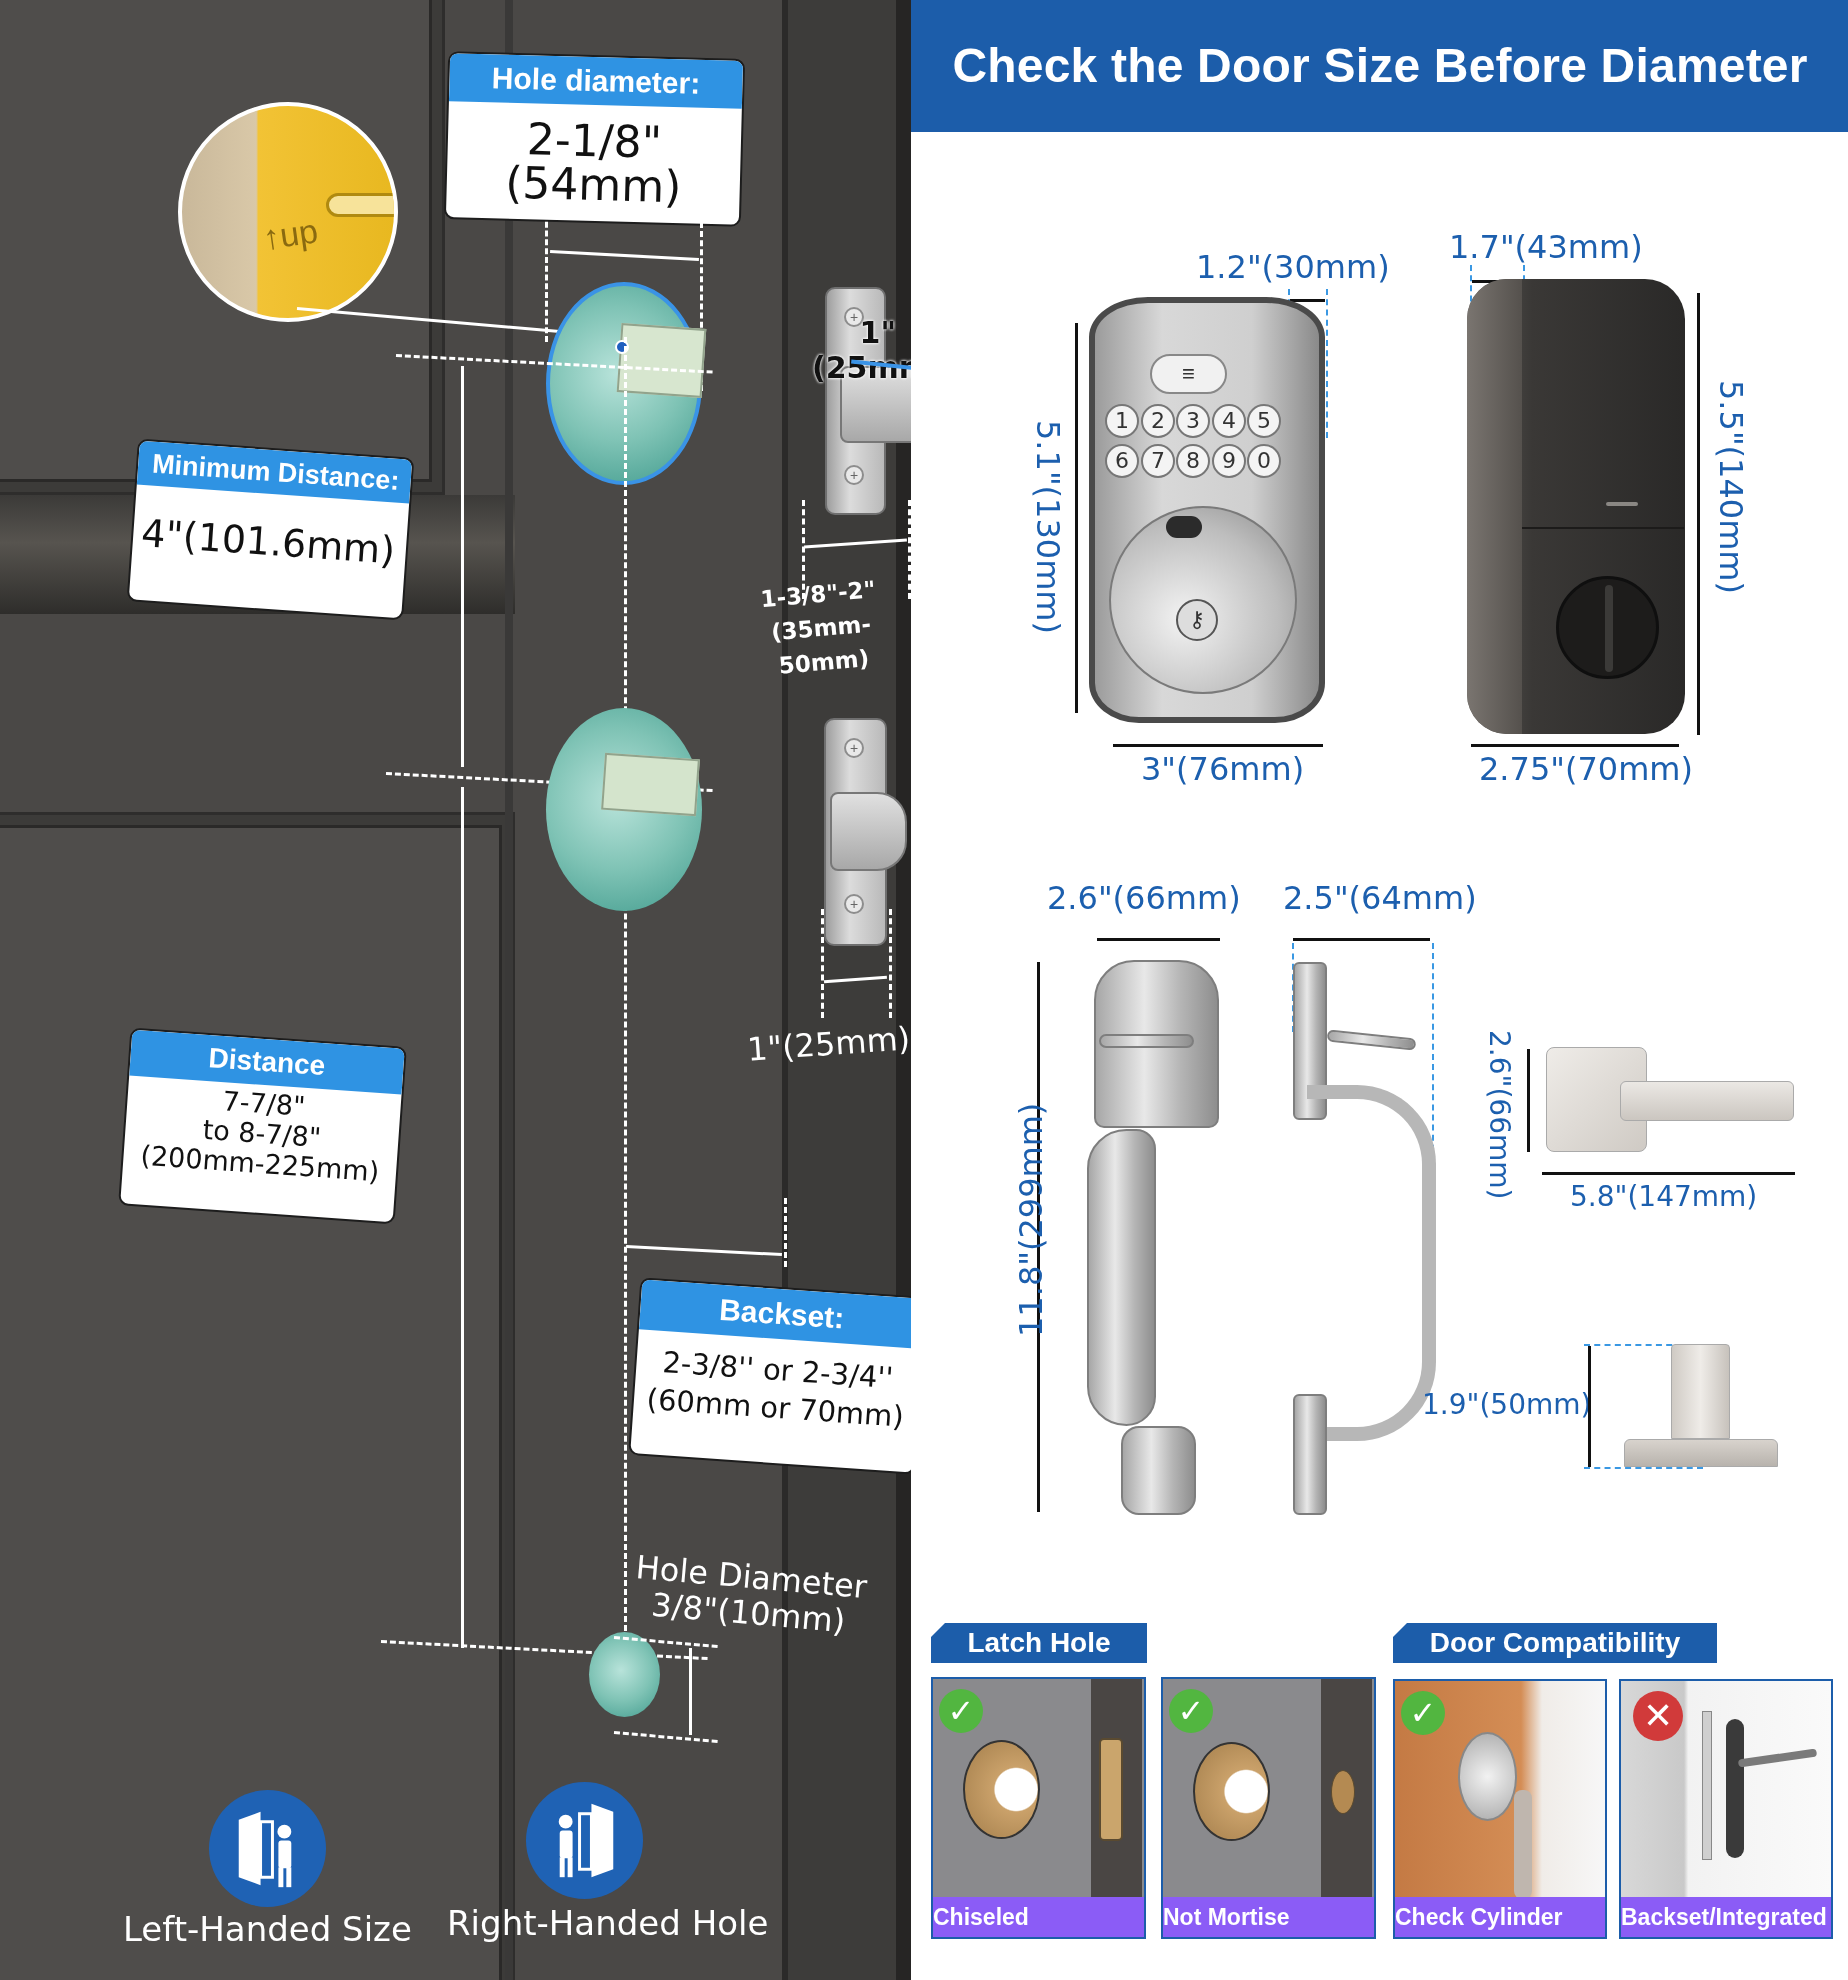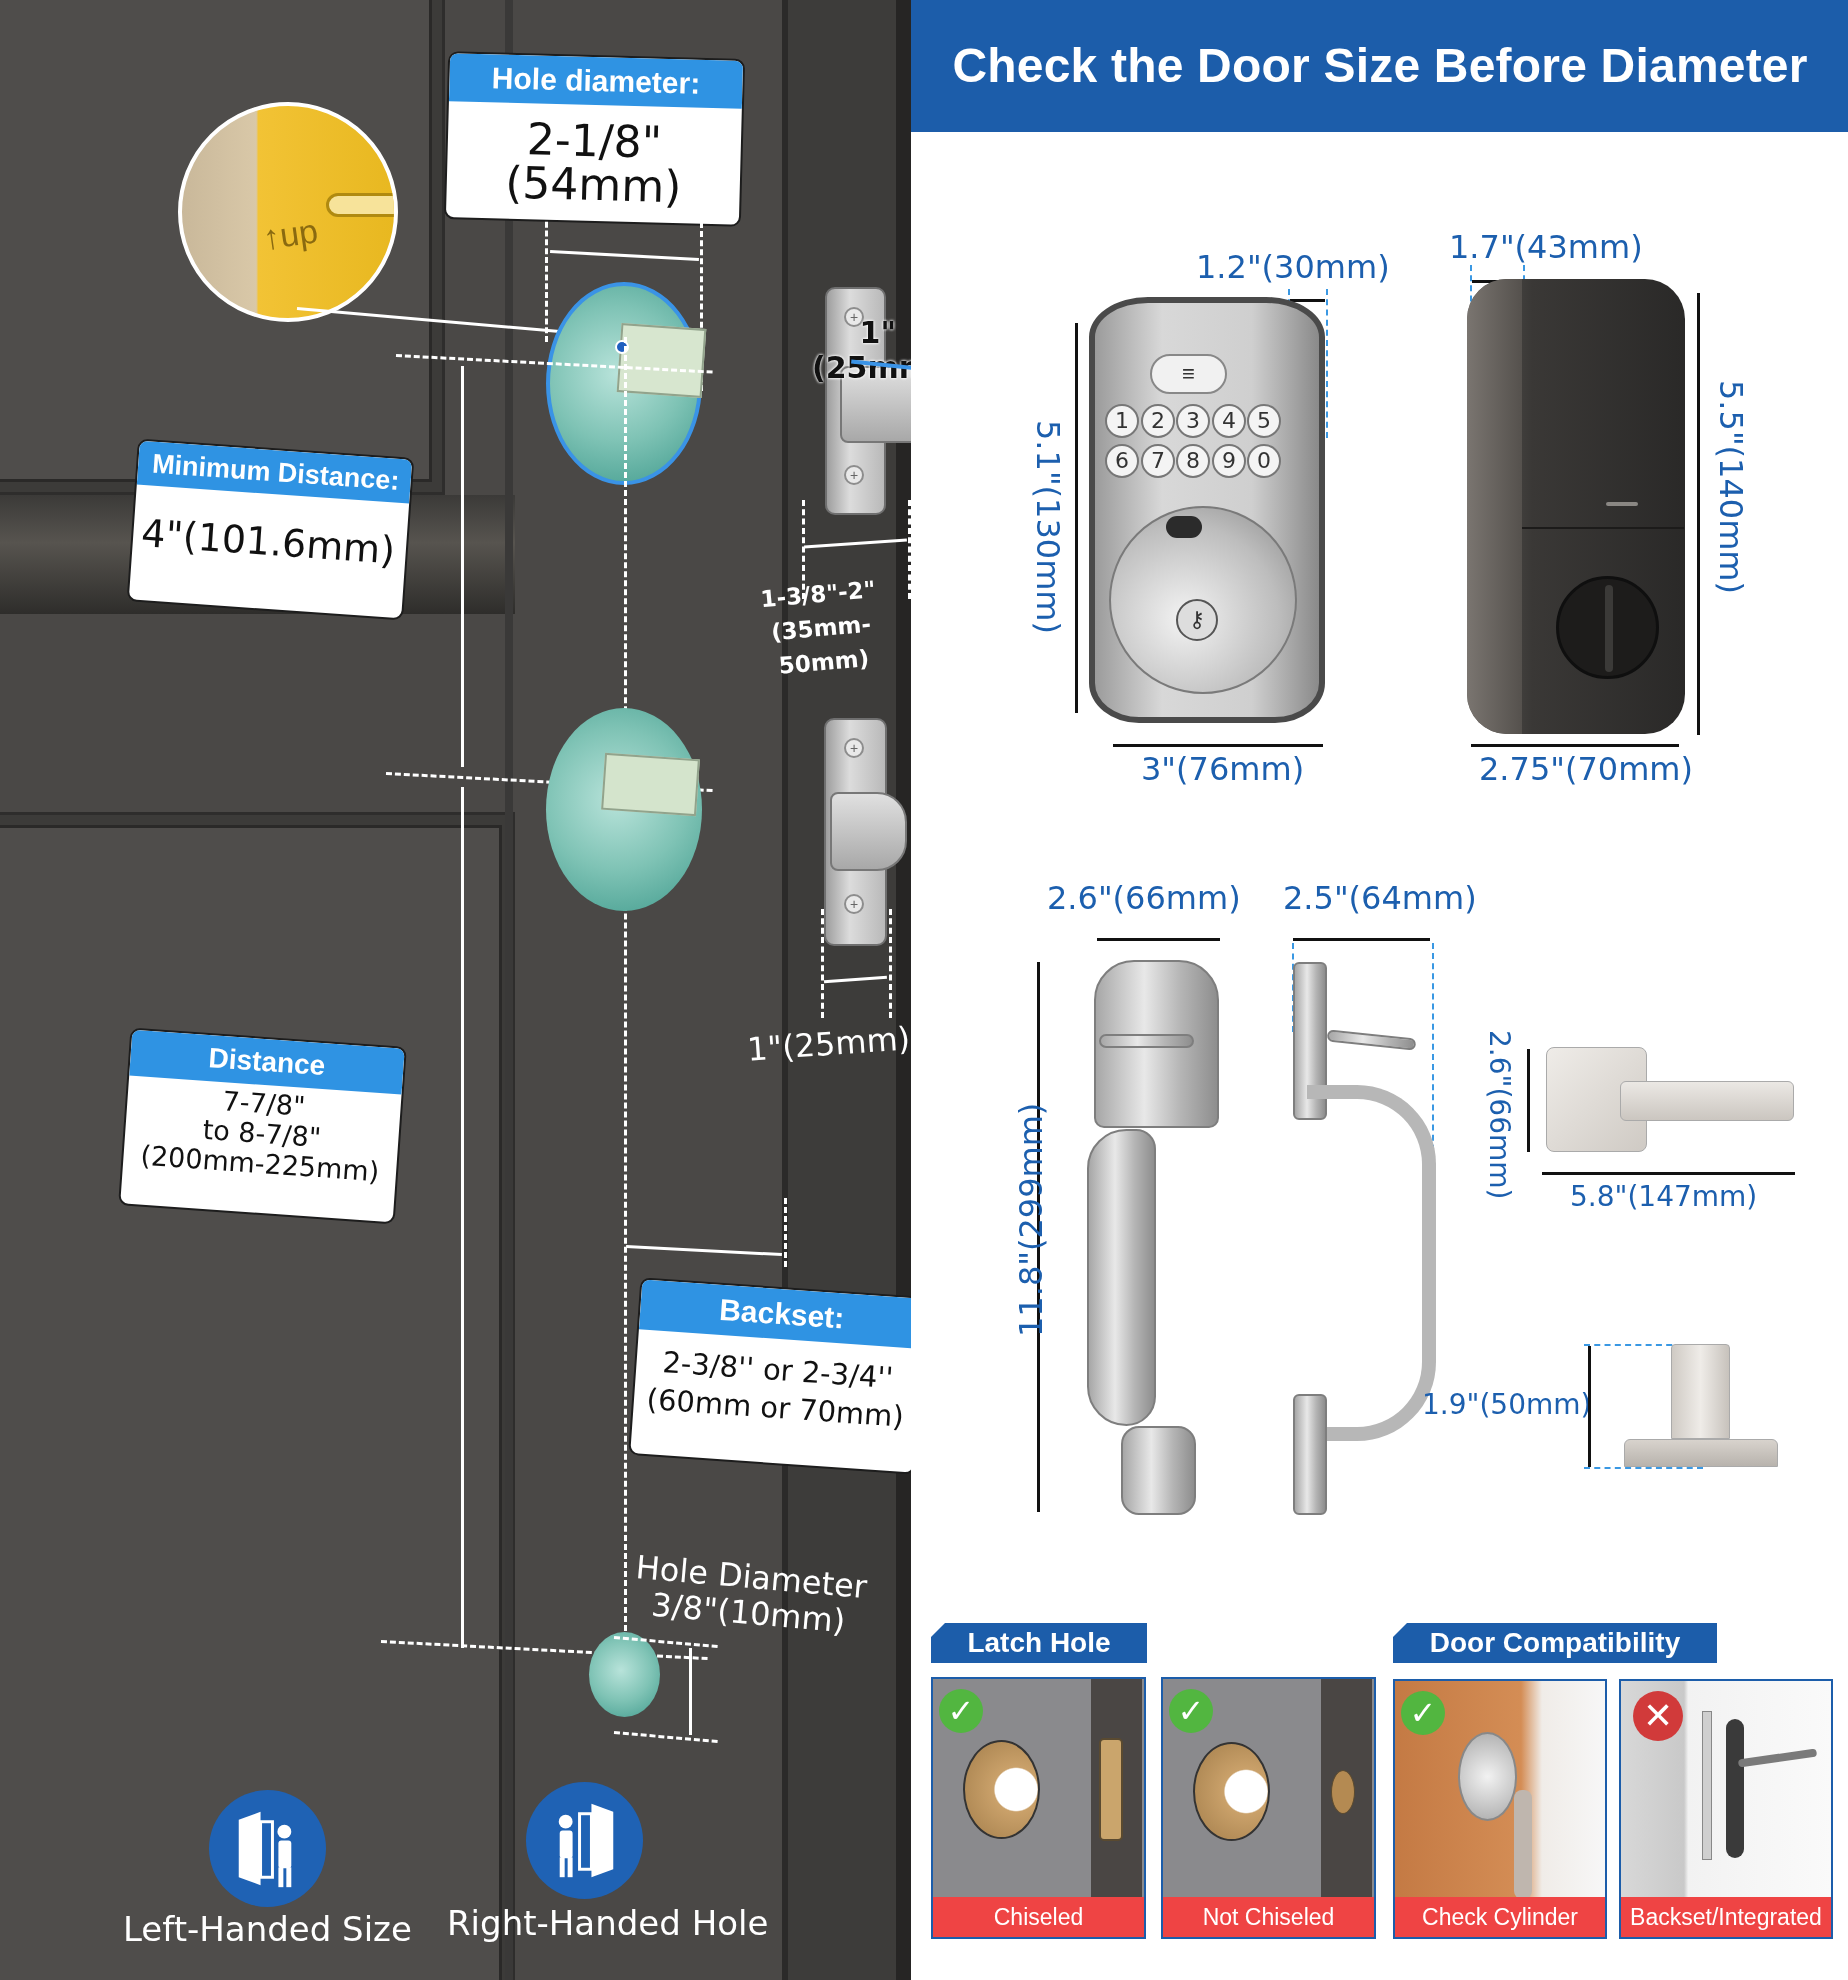--- a/index.html
+++ b/index.html
@@ -65,21 +65,21 @@
 
   
   .lever-rose { position:absolute; left:1546px; top:1047px; width:101px; height:105px; border-radius:8px; background:linear-gradient(135deg,#efece8,#cfcac4); border:1px solid #aaa; }
   .lever-arm { position:absolute; left:1620px; top:1081px; width:174px; height:40px; border-radius:6px; background:linear-gradient(180deg,#ebe8e4,#cbc6c0); border:1px solid #aaa; }
   .lever-side-post { position:absolute; left:1671px; top:1344px; width:59px; height:95px; background:linear-gradient(90deg,#cfcac4,#efece8,#c7c2bc); border:1px solid #aaa; border-radius:4px 4px 0 0; }
   .lever-side-base { position:absolute; left:1624px; top:1439px; width:154px; height:28px; background:linear-gradient(180deg,#d8d3cd,#b8b3ad); border:1px solid #aaa; border-radius:6px 6px 0 0; }
 
   
   .tag-head { position:absolute; background:#1c5daa; color:#fff; font-weight:bold; font-size:28px; text-align:center; clip-path:polygon(14px 0,100% 0,100% 100%,0 100%,0 14px); }
   .tile { position:absolute; border:2px solid #1c5daa; overflow:hidden; }
-  .tile .cap { position:absolute; left:0; right:0; bottom:0; height:40px; background:#ef4444; color:#fff; font-weight:normal; font-size:23px; text-align:center; line-height:40px; }
+  .tile .cap { position:absolute; left:0; right:0; bottom:0; height:40px; background:#8b5cf6; color:#fff; font-weight:bold; font-size:23px; text-align:left; line-height:40px; }
   .badge-ok { position:absolute; left:6px; top:10px; width:44px; height:44px; border-radius:50%; background:#52b640; color:#fff; font-size:32px; font-weight:bold; text-align:center; line-height:44px; }
   .badge-no { position:absolute; left:12px; top:10px; width:50px; height:50px; border-radius:50%; background:#d13a3a; color:#fff; font-size:36px; font-weight:bold; text-align:center; line-height:50px; }
 </style>
 </head>
 <body>
 
 <div class="door">
 
   <div class="panel" style="left:-20px; top:-20px; width:465px; height:515px;"></div>
   <div class="rail" style="left:0; top:495px; width:515px; height:119px; background:linear-gradient(180deg,#3b3a38,#57544f 40%,#2e2d2b);"></div>
@@ -307,21 +307,21 @@
     <div style="position:absolute; left:166px; top:59px; width:24px; height:103px; border-radius:5px; background:#caa56c; border:2px solid #5a4a30;"></div>
     <div class="badge-ok">✓</div>
     <div class="cap">Chiseled</div>
   </div>
 
   <div class="tile" style="left:1161px; top:1677px; width:215px; height:262px; background:#8a8a8d;">
     <div style="position:absolute; left:158px; top:0; width:51px; height:223px; background:#4a4644;"></div>
     <div style="position:absolute; left:30px; top:63px; width:77px; height:99px; border-radius:50%; background:radial-gradient(circle at 70% 50%, #fff 30%, #caa16a 32%, #a37e4b 100%); border:2px solid #333;"></div>
     <div style="position:absolute; left:168px; top:91px; width:24px; height:44px; border-radius:50%; background:#b48a52; border:1px solid #5a4a30;"></div>
     <div class="badge-ok">✓</div>
-    <div class="cap">Not Chiseled</div>
+    <div class="cap">Not Mortise</div>
   </div>
 </div>
 
 <div>
   <div class="tag-head" style="left:1393px; top:1623px; width:324px; height:40px; line-height:40px;">Door Compatibility</div>
 
   <div class="tile" style="left:1393px; top:1679px; width:214px; height:260px; background:linear-gradient(90deg,#c47a44 0%,#d48d55 60%,#f0ece8 70%,#f7f7f7 100%);">
     <div style="position:absolute; left:63px; top:51px; width:59px; height:89px; border-radius:50%; background:radial-gradient(circle,#f2f2f2,#a9a9a9); border:2px solid #888;"></div>
     <div style="position:absolute; left:119px; top:109px; width:18px; height:109px; background:#bfb6ae; border-radius:8px;"></div>
     <div class="badge-ok">✓</div>

